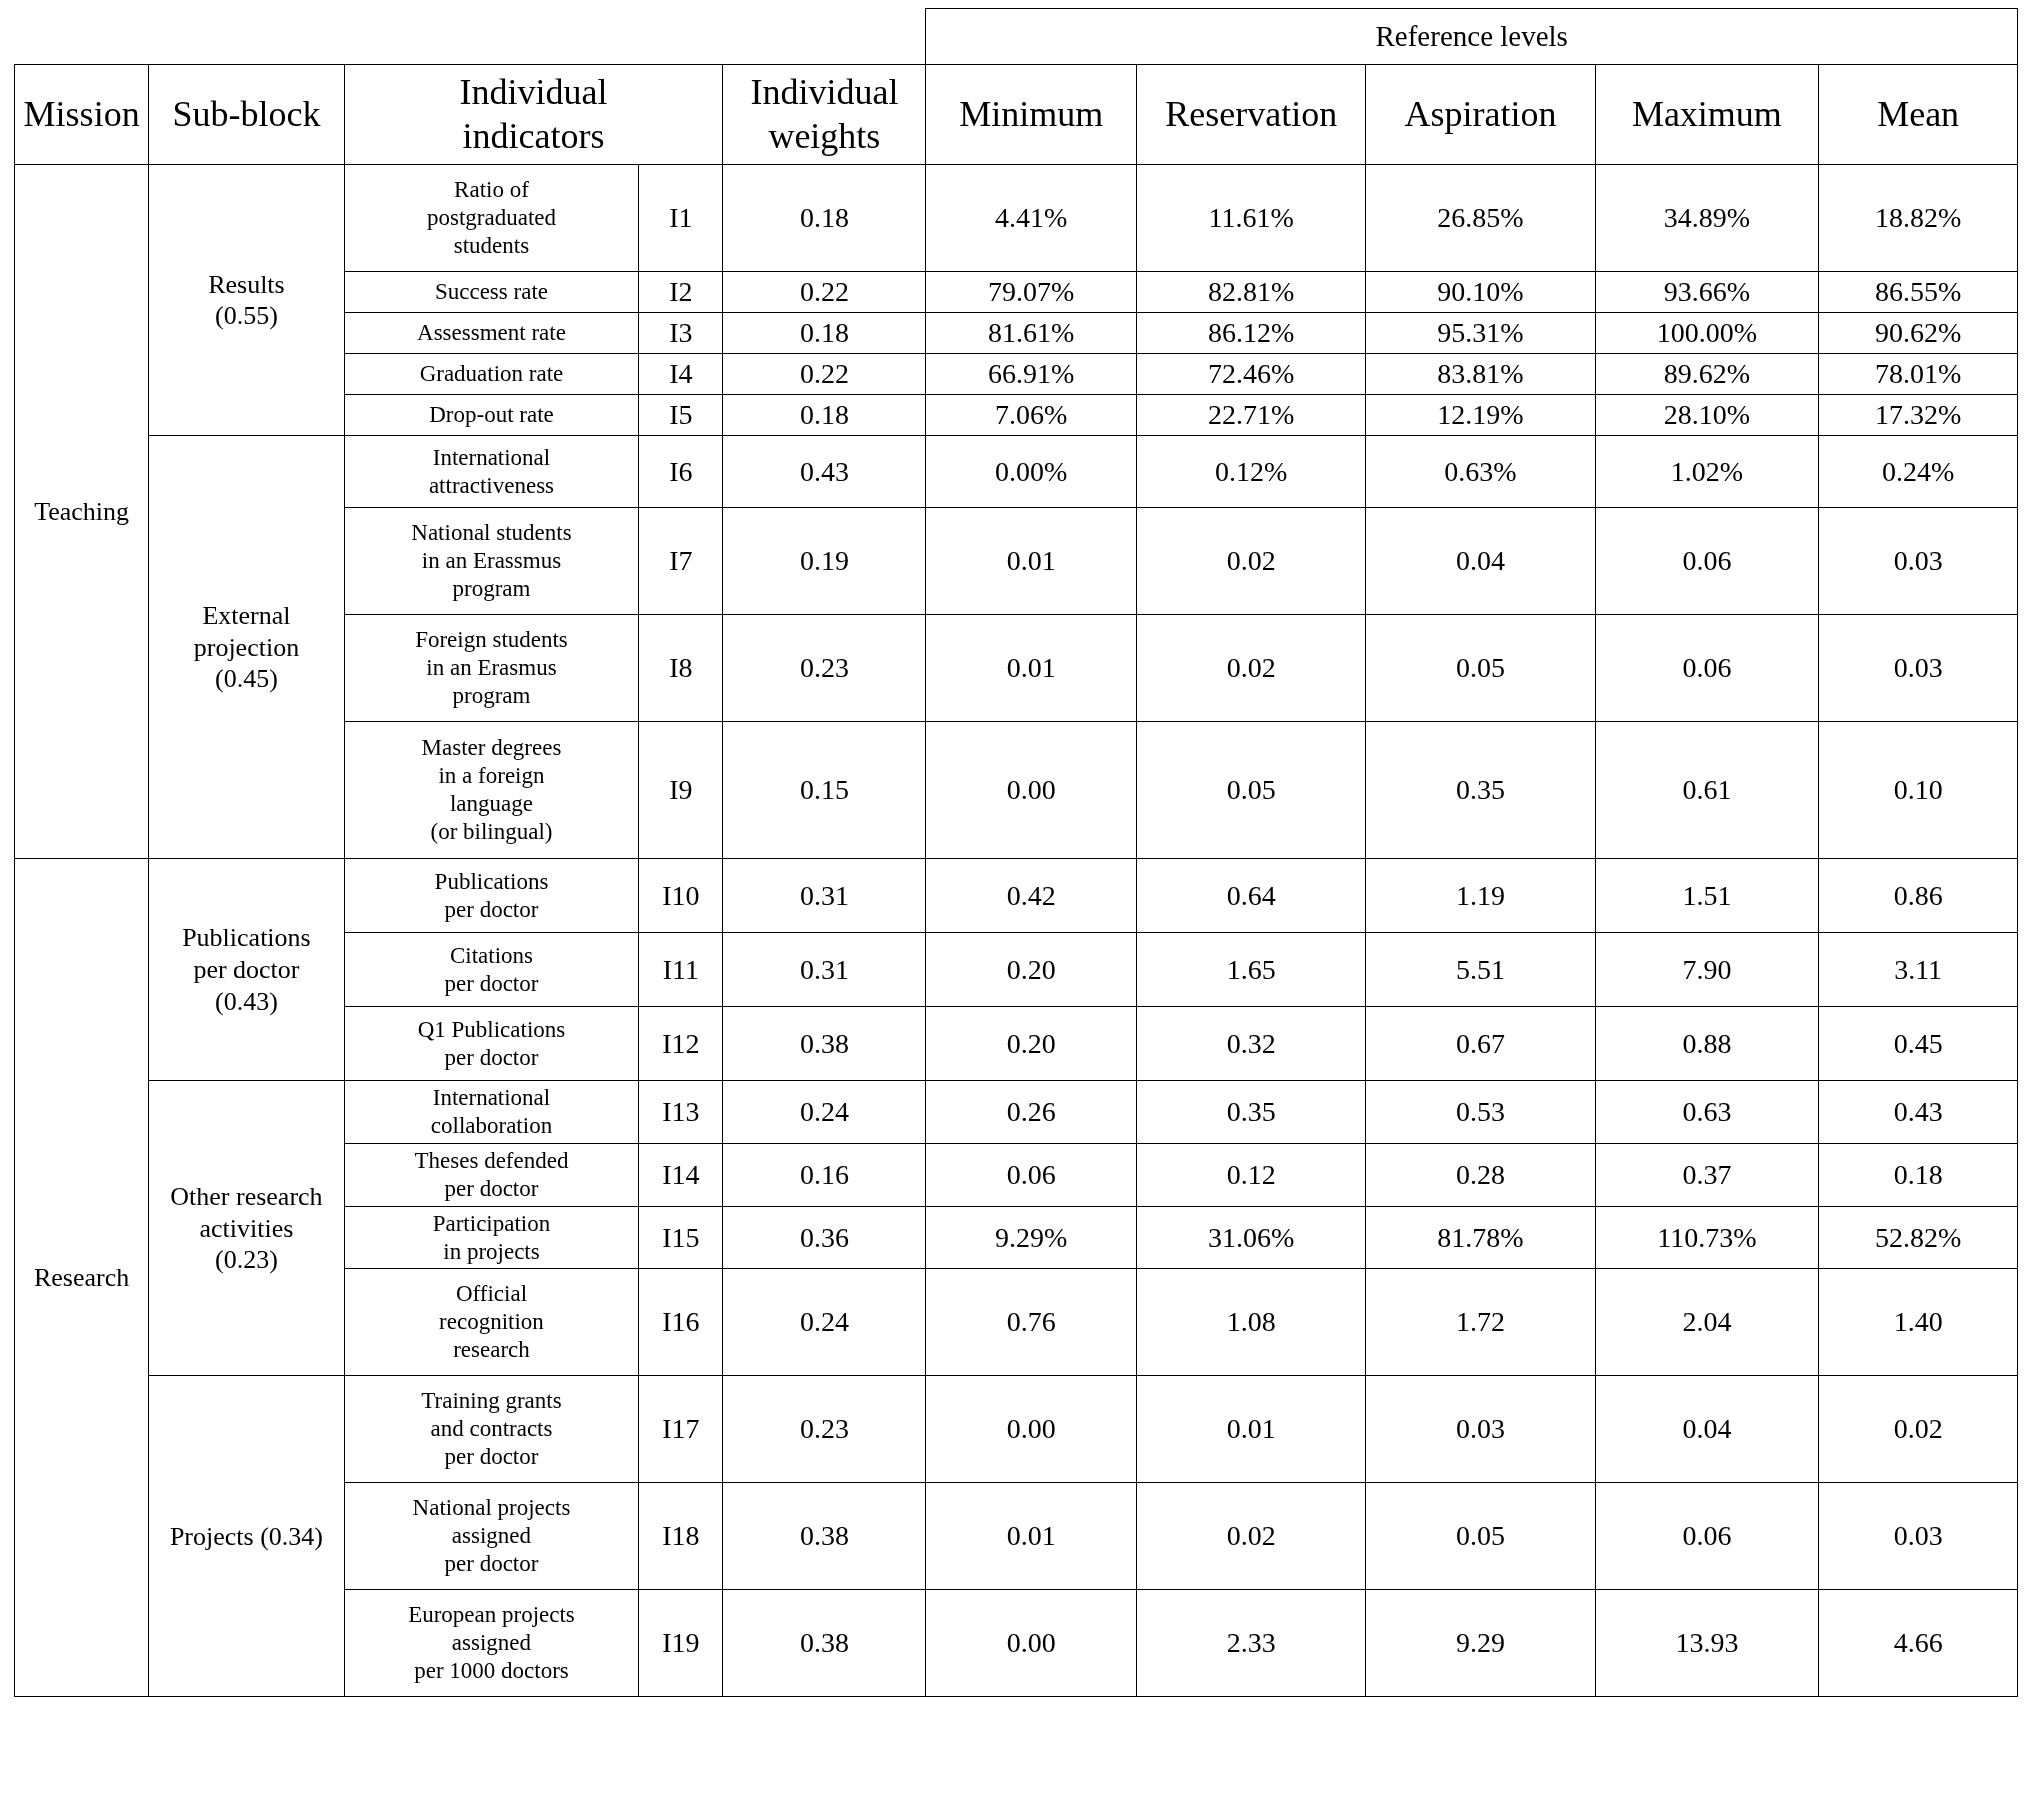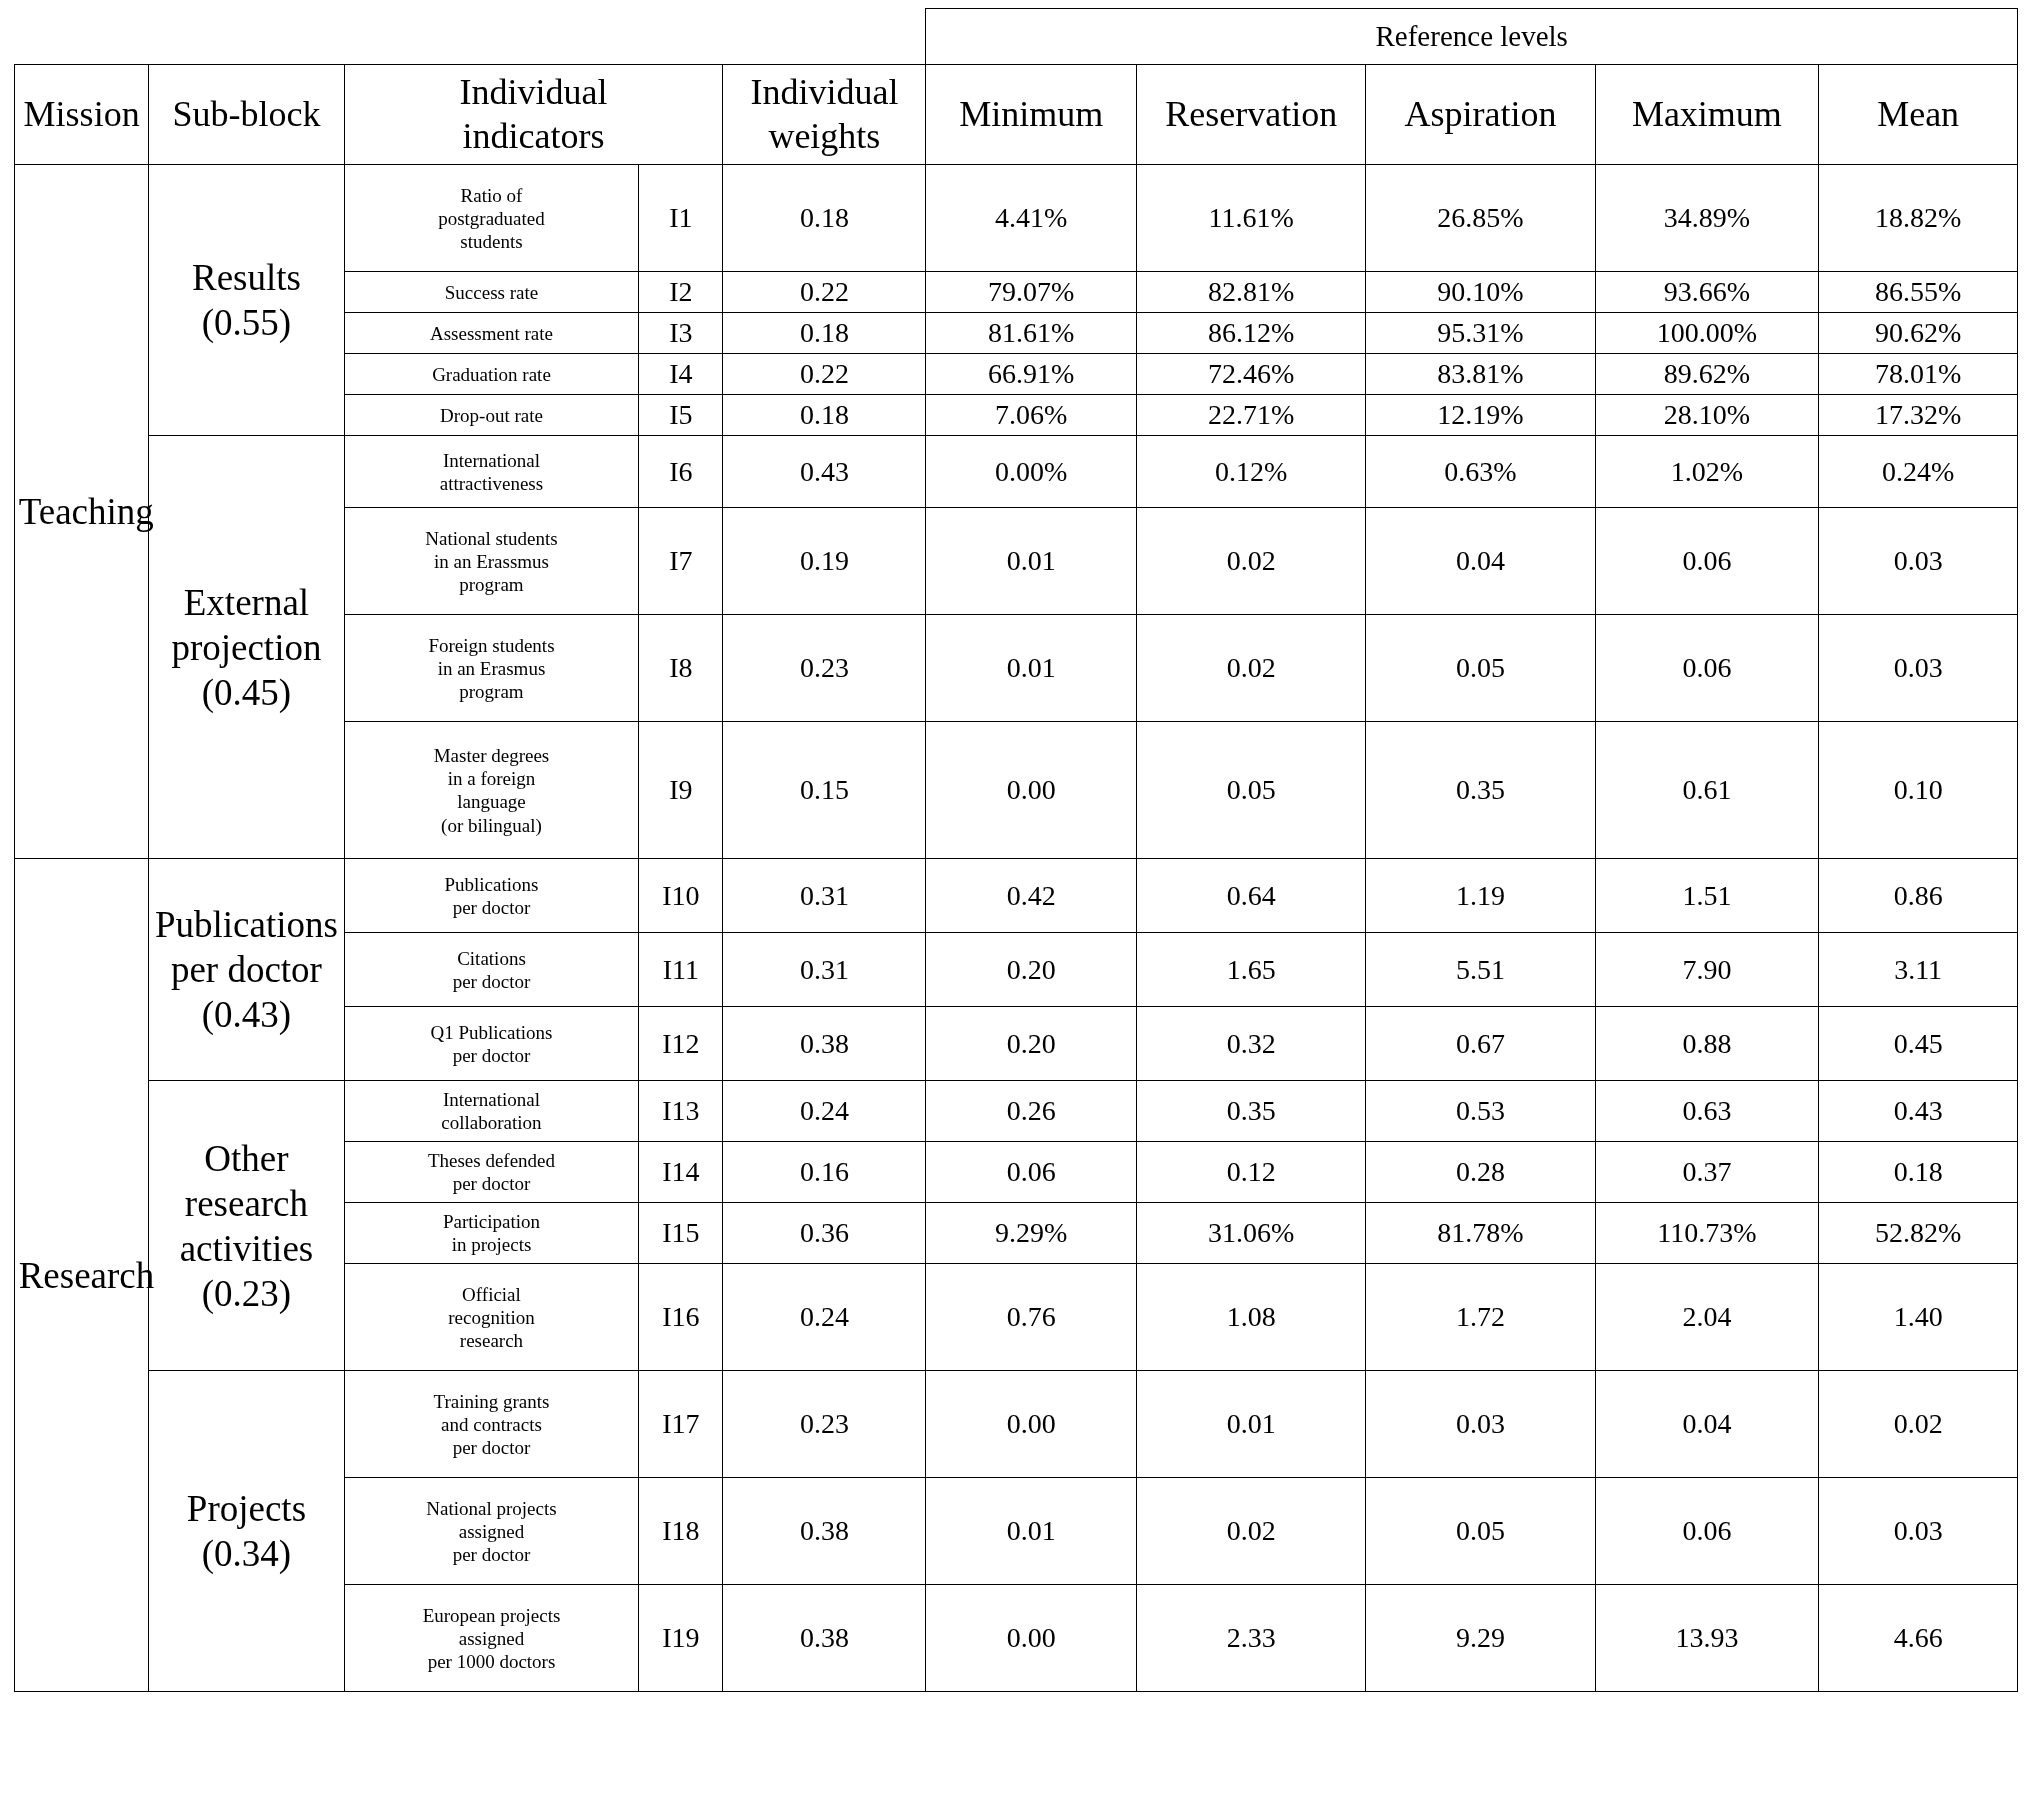--- a/index.html
+++ b/index.html
@@ -57,26 +57,26 @@
   col.c-res          { width: 210px; }
   col.c-asp          { width: 210px; }
   col.c-max          { width: 205px; }
   col.c-mean         { width: 182px; }
 
   .hdr { font-size: 36px; }
   .grp-hdr { font-size: 29px; }
 
   td.mission-cell,
   td.subblock-cell {
-    font-size: 37px;
+    font-size: 26px;
   }
 
   td.mission-cell.teaching { vertical-align: middle; margin-left: 20px; }
 
-  td.ind-label { font-size: 19px; }
+  td.ind-label { font-size: 23px; }
   td.ind-id    { font-size: 28px; }
   td.num       { font-size: 28px; }
 </style>
 </head>
 <body>
 
 <div id="sheet">
   <table class="indicators">
     <colgroup>
       <col class="c-mission">

